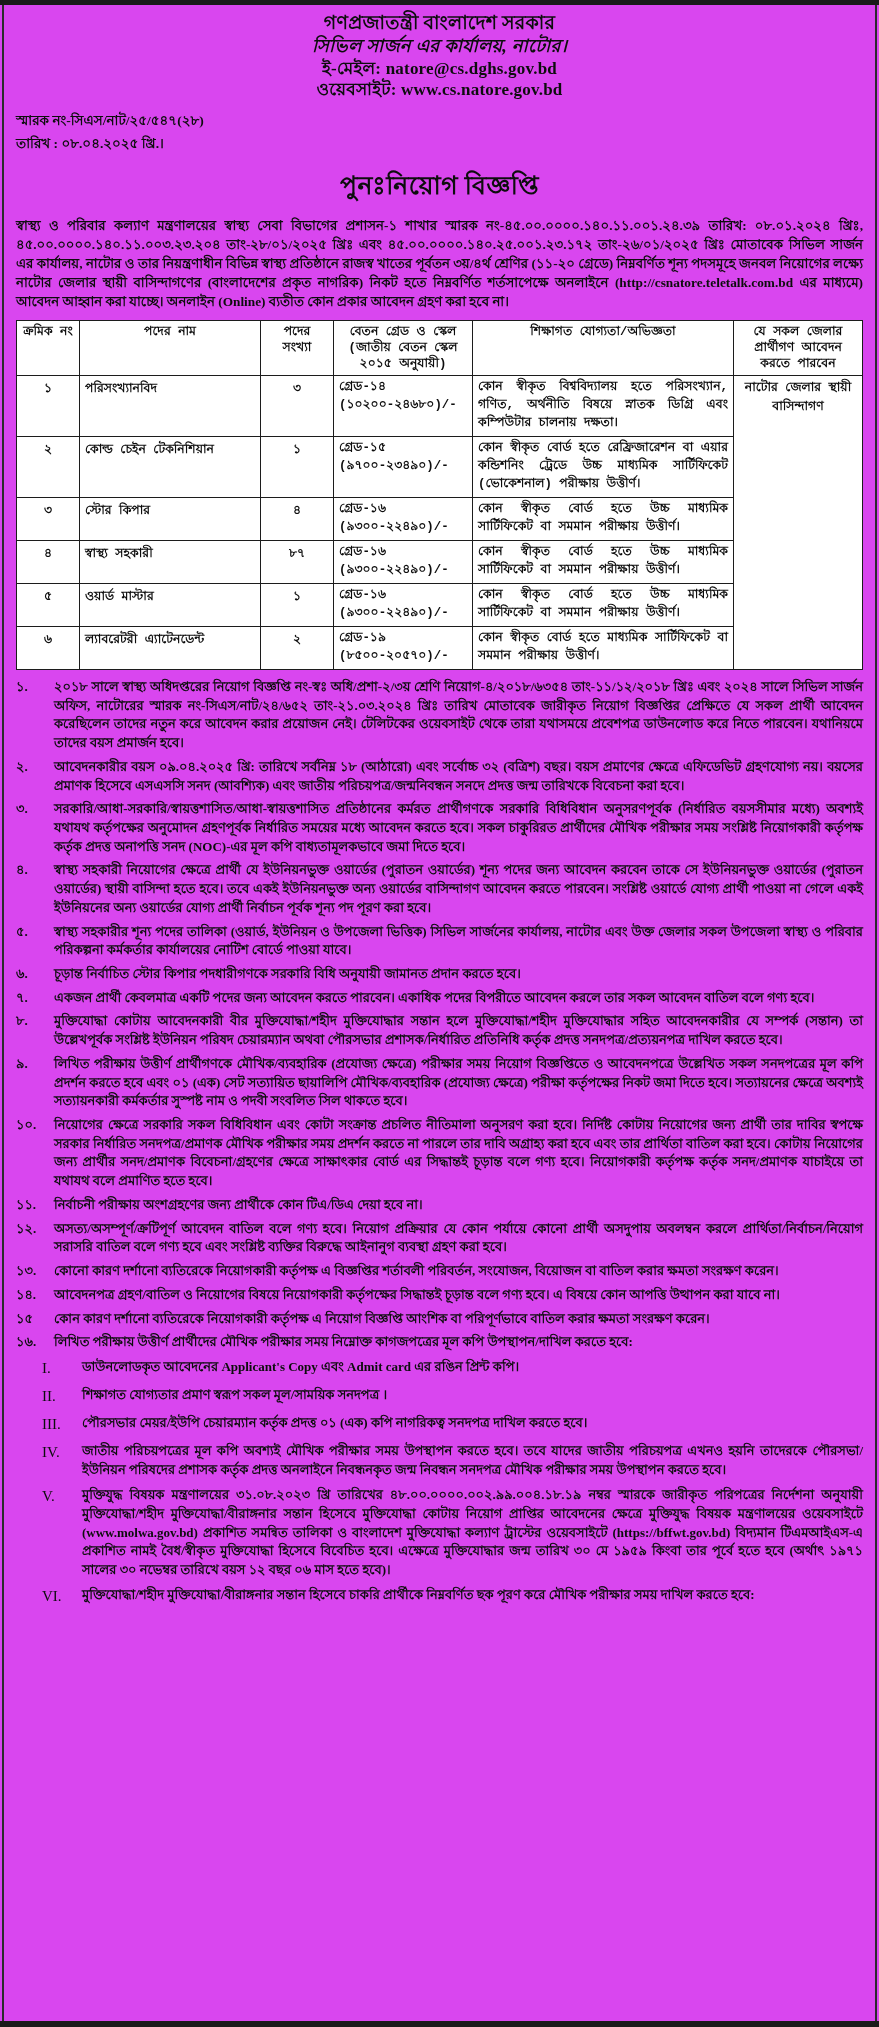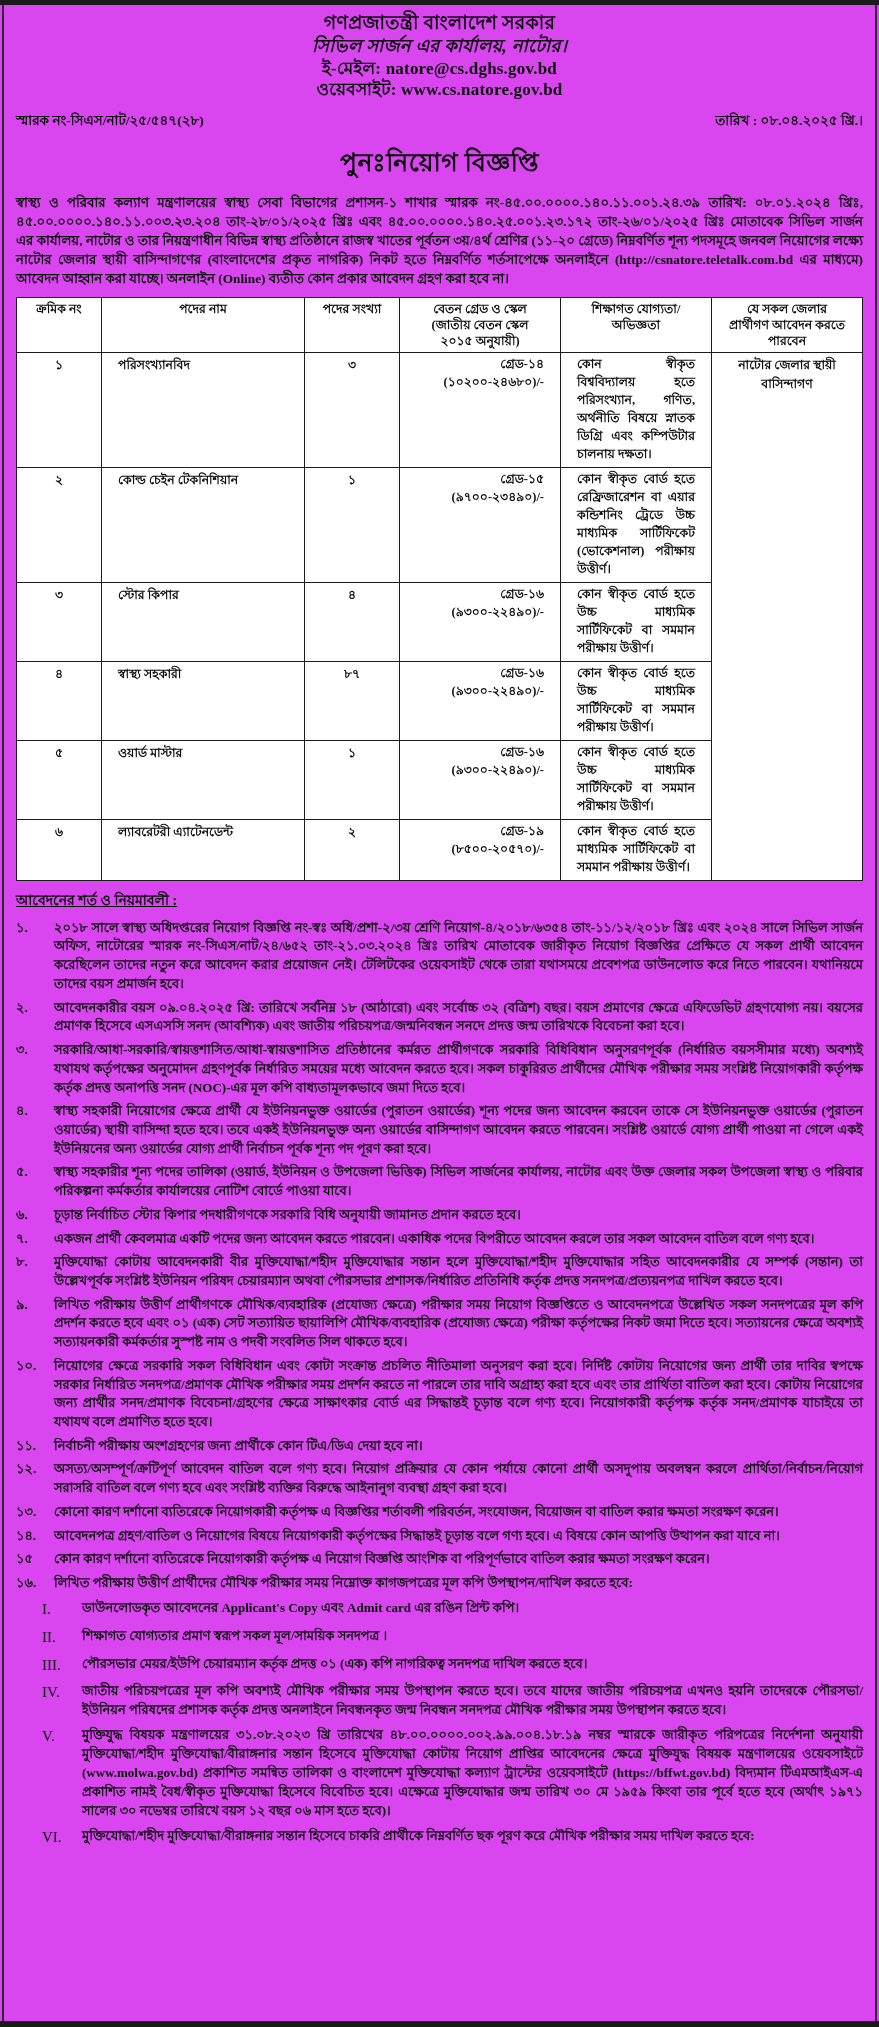--- a/index.html
+++ b/index.html
@@ -64,20 +64,21 @@
   .lh-value { font-weight: 600; }
 
   
   .memo-row {
     display: flex;
     justify-content: space-between;
     align-items: baseline;
     font-size: 13.5px;
     margin-top: 10px;
     font-weight: 600;
+    flex-direction: column;
   }
 
   
   .doc-title {
     text-align: center;
     font-size: 25px;
     font-weight: 700;
     margin: 10px 0 8px 0;
     letter-spacing: .5px;
   }
@@ -96,33 +97,34 @@
   table.jobs {
     width: 100%;
     border-collapse: collapse;
     font-size: 12.4px;
     margin-top: 2px;
     margin-bottom: 8px;
     background: #fff;
   }
   table.jobs th, table.jobs td {
     border: 1.2px solid #1c1c1c;
-    padding: 3px 16px;
+    padding: 3px 5px;
     vertical-align: top;
     font-weight: 600;
+    font-family: Liberation Mono, monospace;
   }
   table.jobs th {
     text-align: center;
     font-weight: 700;
     line-height: 1.3;
   }
   td.c-sl   { text-align: center; width: 52px; }
   td.c-name { width: 170px; }
   td.c-num  { text-align: center; width: 62px; }
-  td.c-grade{ text-align: right; width: 128px; line-height: 1.45; }
+  td.c-grade{ text-align: left; width: 128px; line-height: 1.45; }
   td.c-edu  { text-align: justify; line-height: 1.45; }
   td.c-dist { text-align: center; width: 118px; vertical-align: middle; line-height: 1.5; }
 
   
   .cond-heading {
     font-size: 14px;
     font-weight: 700;
     text-decoration: underline;
     margin: 4px 0 6px 0;
   }
@@ -275,21 +277,20 @@
           <td class="c-num">২</td>
           <td class="c-grade">
             <div>গ্রেড-১৯</div>
             <div>(৮৫০০-২০৫৭০)/-</div>
           </td>
           <td class="c-edu">কোন স্বীকৃত বোর্ড হতে মাধ্যমিক সার্টিফিকেট বা সমমান পরীক্ষায় উত্তীর্ণ।</td>
         </tr>
       </tbody>
     </table>
 
-    <div class="cond-heading">আবেদনের শর্ত ও নিয়মাবলী :</div>
 
     <ol class="cond">
       <li>
           <span class="num">১.</span>
           <span class="txt">২০১৮ সালে স্বাস্থ্য অধিদপ্তরের নিয়োগ বিজ্ঞপ্তি নং-স্বঃ অধি/প্রশা-২/৩য় শ্রেণি নিয়োগ-৪/২০১৮/৬৩৫৪ তাং-১১/১২/২০১৮ খ্রিঃ এবং ২০২৪ সালে সিভিল সার্জন অফিস, নাটোরের স্মারক নং-সিএস/নাট/২৪/৬৫২ তাং-২১.০৩.২০২৪ খ্রিঃ তারিখ মোতাবেক জারীকৃত নিয়োগ বিজ্ঞপ্তির প্রেক্ষিতে যে সকল প্রার্থী আবেদন করেছিলেন তাদের নতুন করে আবেদন করার প্রয়োজন নেই। টেলিটকের ওয়েবসাইট থেকে তারা যথাসময়ে প্রবেশপত্র ডাউনলোড করে নিতে পারবেন। যথানিয়মে তাদের বয়স প্রমার্জন হবে।</span>
         </li>
       <li>
           <span class="num">২.</span>
           <span class="txt">আবেদনকারীর বয়স ০৯.০৪.২০২৫ খ্রি: তারিখে সর্বনিম্ন ১৮ (আঠারো) এবং সর্বোচ্চ ৩২ (বত্রিশ) বছর। বয়স প্রমাণের ক্ষেত্রে এফিডেভিট গ্রহণযোগ্য নয়। বয়সের প্রমাণক হিসেবে এসএসসি সনদ (আবশ্যিক) এবং জাতীয় পরিচয়পত্র/জন্মনিবন্ধন সনদে প্রদত্ত জন্ম তারিখকে বিবেচনা করা হবে।</span>
         </li>

